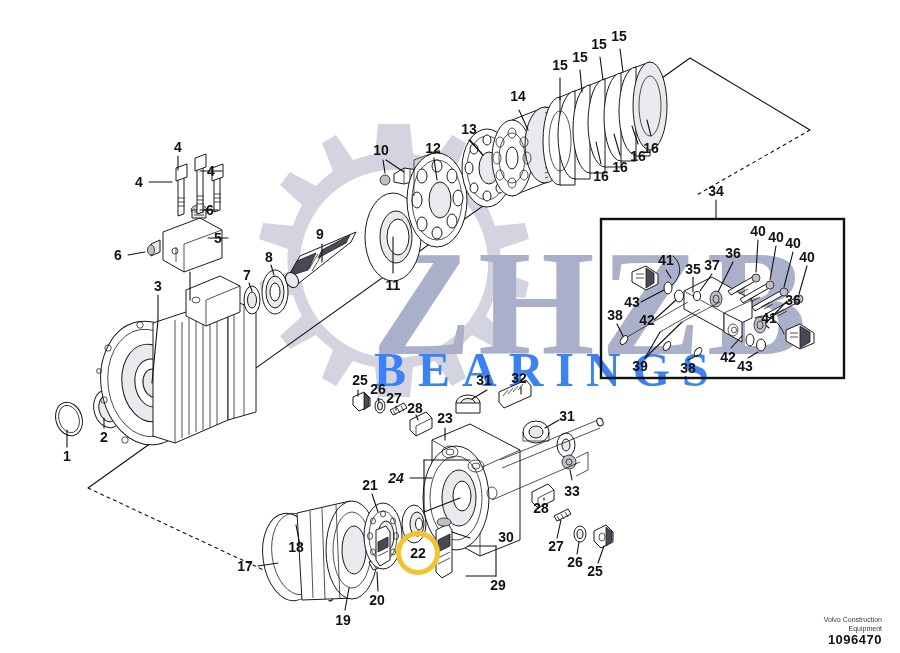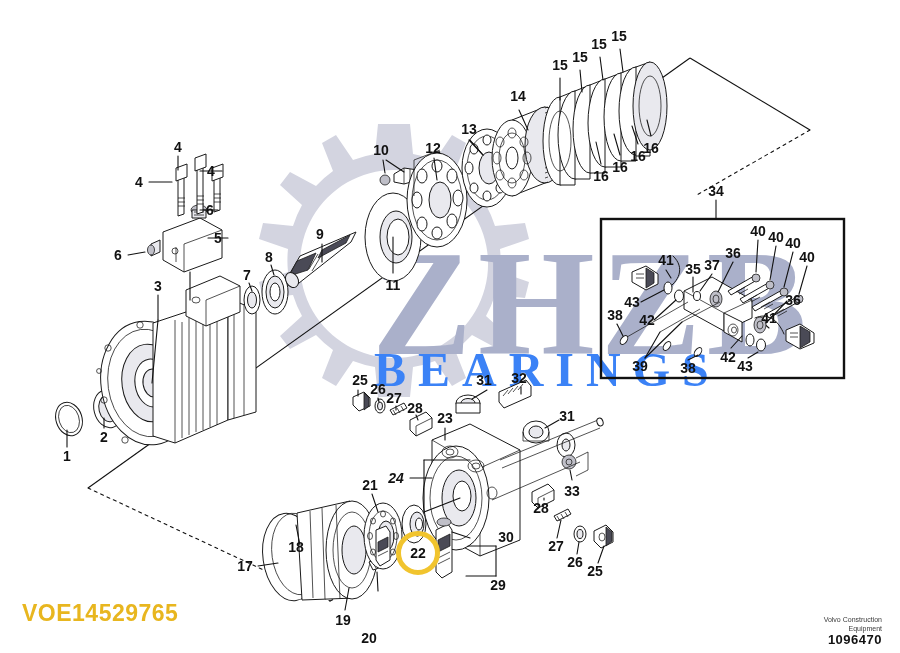--- a/index.html
+++ b/index.html
@@ -571,21 +571,21 @@
       <div class="cal" style="left: 580px; top: 57px;">15</div>
       <div class="cal" style="left: 599px; top: 44px;">15</div>
       <div class="cal" style="left: 619px; top: 36px;">15</div>
       <div class="cal" style="left: 601px; top: 176px;">16</div>
       <div class="cal" style="left: 620px; top: 167px;">16</div>
       <div class="cal" style="left: 638px; top: 156px;">16</div>
       <div class="cal" style="left: 651px; top: 148px;">16</div>
       <div class="cal" style="left: 245px; top: 566px;">17</div>
       <div class="cal" style="left: 296px; top: 515px; margin-top: 32px;">18</div>
       <div class="cal" style="left: 343px; top: 620px;">19</div>
-      <div class="cal" style="left: 369px; top: 600px; margin-top: 38px;">20</div>
+      <div class="cal" style="left: 377px; top: 600px;">20</div>
       <div class="cal" style="left: 370px; top: 485px;">21</div>
       <div class="cal" style="left: 445px; top: 418px;">23</div>
       <div class="cal" style="left: 396px; top: 478px; font-style: italic;">24</div>
       <div class="cal" style="left: 360px; top: 380px;">25</div>
       <div class="cal" style="left: 595px; top: 571px;">25</div>
       <div class="cal" style="left: 378px; top: 389px;">26</div>
       <div class="cal" style="left: 575px; top: 562px;">26</div>
       <div class="cal" style="left: 394px; top: 398px;">27</div>
       <div class="cal" style="left: 556px; top: 546px;">27</div>
       <div class="cal" style="left: 415px; top: 408px;">28</div>
@@ -610,20 +610,19 @@
       <div class="cal" style="left: 807px; top: 257px;">40</div>
       <div class="cal" style="left: 666px; top: 260px;">41</div>
       <div class="cal" style="left: 769px; top: 318px;">41</div>
       <div class="cal" style="left: 647px; top: 320px;">42</div>
       <div class="cal" style="left: 728px; top: 357px;">42</div>
       <div class="cal" style="left: 632px; top: 302px;">43</div>
       <div class="cal" style="left: 745px; top: 366px;">43</div>
       <div class="cal hl" style="left: 418px; top: 553px;">22</div>
     </div>
 
-  <div class="partno">VOE14529765</div>
   <div class="vce">
     <span>Volvo Construction</span><br>
     <span>Equipment</span>
   </div>
   <div class="docno">1096470</div>
 
 </div>
 
 </body></html>

